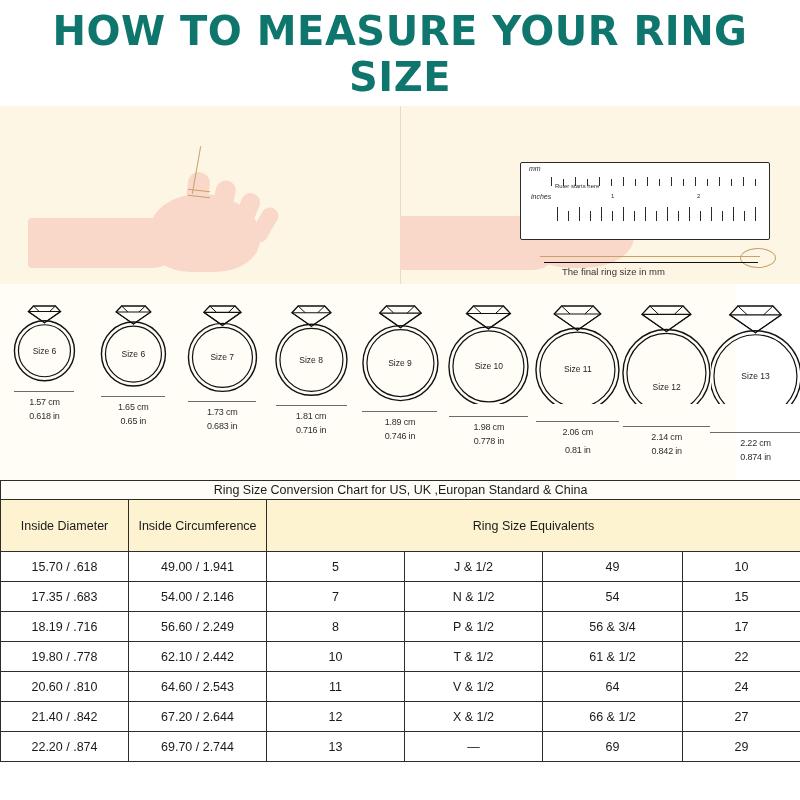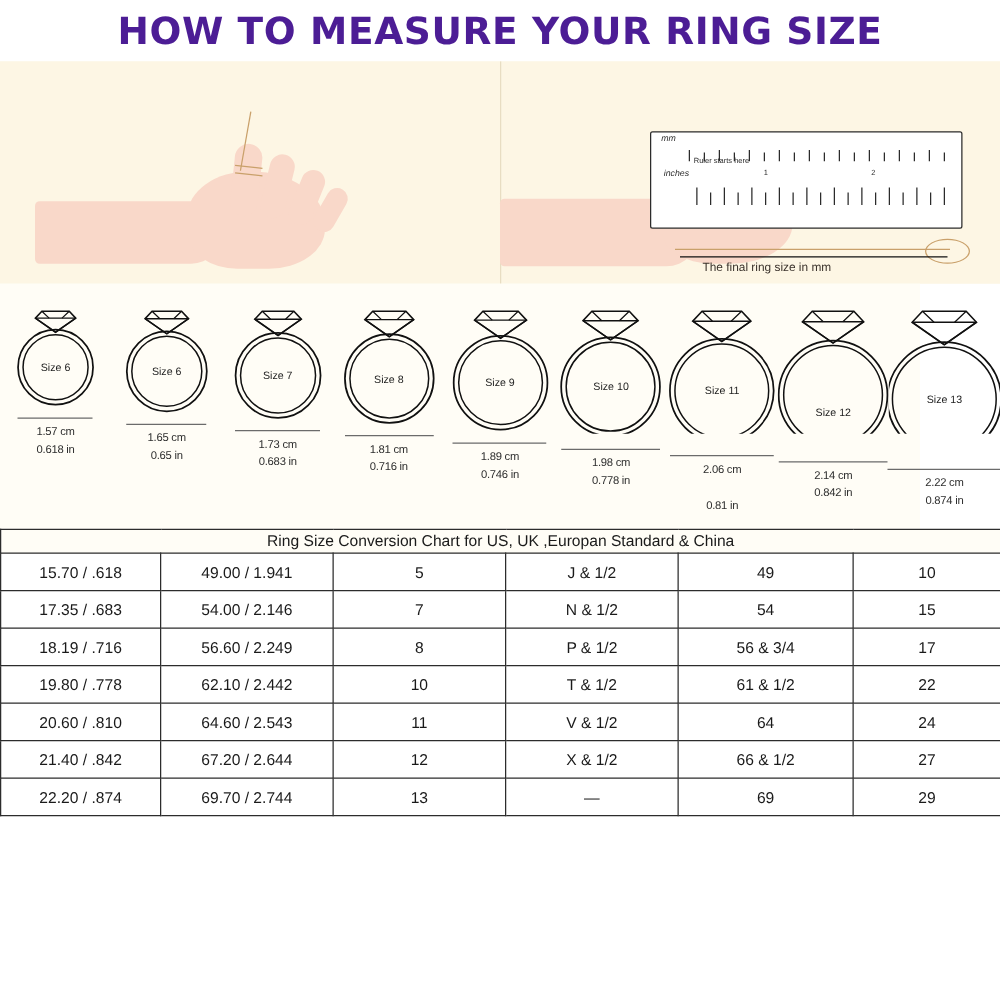--- a/index.html
+++ b/index.html
@@ -12,24 +12,24 @@
   }
   #page {
     position: relative;
     width: 800px; height: 800px;
     background: #ffffff;
   }
 
   
   .title {
     text-align: center;
-    font-size: 30px;
+    font-size: 40px;
     font-weight: bold;
     letter-spacing: 0.5px;
-    color: #4c1d95;
+    color: #0f766e;
     padding-top: 8px;
     padding-bottom: 6px;
     font-family: "DejaVu Sans", sans-serif;
   }
 
   
   .illus {
     position: relative;
     width: 800px;
     height: 178px;
@@ -330,21 +330,21 @@
         <svg width="88.88888888888889" height="120" class="ringsvg">
           <path d="M28.634444444444444,22 L60.254444444444445,22 L67.69444444444444,29.9794 L44.44444444444444,46.18 L21.194444444444443,29.9794 Z" fill="none" stroke="#111" stroke-width="1.3"></path>
           <path d="M21.194444444444443,29.9794 L67.69444444444444,29.9794" stroke="#111" stroke-width="1.1" fill="none"></path>
           <path d="M28.634444444444444,22 L37.004444444444445,29.9794 M60.254444444444445,22 L51.88444444444444,29.9794 M21.194444444444443,29.9794 L44.44444444444444,46.18 M67.69444444444444,29.9794 L44.44444444444444,46.18" stroke="#111" stroke-width="1" fill="none"></path>
           <circle cx="44.44444444444444" cy="85.68" r="41.5" fill="none" stroke="#111" stroke-width="1.4"></circle>
           <circle cx="44.44444444444444" cy="85.68" r="37.5" fill="none" stroke="#111" stroke-width="1.2"></circle>
         </svg>
         <div class="ringlabel" style="top: 80px; left: 0px;">Size 11</div>
         <div class="dimline" style="left: 2.94444px; top: 137.18px; width: 83px;"></div>
         <div class="dimtxt" style="top: 143.18px;">2.06 cm</div>
-        <div class="dimtxt" style="top: 172px;">0.81 in</div>
+        <div class="dimtxt" style="top: 161px;">0.81 in</div>
       </div>
       <div class="ringcell" style="left: 622.222px; top: 0px; width: 88.8889px; height: 196px;">
         <svg width="88.88888888888889" height="120" class="ringsvg">
           <path d="M27.791244444444445,22 L61.09764444444444,22 L68.93444444444444,30.404968 L44.44444444444444,47.4696 L19.954444444444444,30.404968 Z" fill="none" stroke="#111" stroke-width="1.3"></path>
           <path d="M19.954444444444444,30.404968 L68.93444444444444,30.404968" stroke="#111" stroke-width="1.1" fill="none"></path>
           <path d="M27.791244444444445,22 L36.607644444444446,30.404968 M61.09764444444444,22 L52.28124444444444,30.404968 M19.954444444444444,30.404968 L44.44444444444444,47.4696 M68.93444444444444,30.404968 L44.44444444444444,47.4696" stroke="#111" stroke-width="1" fill="none"></path>
           <circle cx="44.44444444444444" cy="88.9696" r="43.5" fill="none" stroke="#111" stroke-width="1.4"></circle>
           <circle cx="44.44444444444444" cy="88.9696" r="39.5" fill="none" stroke="#111" stroke-width="1.2"></circle>
         </svg>
         <div class="ringlabel" style="top: 98px; left: 0px;">Size 12</div>
@@ -374,20 +374,25 @@
           <col class="col2">
           <col class="col3">
           <col class="col4">
           <col class="col5">
           <col class="col6">
       </colgroup>
       <tbody>
         <tr class="cap-row">
           <td colspan="6">Ring Size Conversion Chart for US, UK ,Europan Standard &amp; China</td>
         </tr>
+        <tr>
+          <td class="hdr-yellow" rowspan="1">Inside Diameter</td>
+          <td class="hdr-yellow" rowspan="1">Inside Circumference</td>
+          <td class="hdr-yellow" colspan="4">Ring Size Equivalents</td>
+        </tr>
       </tbody>
       <tbody id="table-body">
           <tr class="body-row">
             <td>15.70 / .618</td>
             <td>49.00 / 1.941</td>
             <td>5</td>
             <td>J &amp; 1/2</td>
             <td>49</td>
             <td>10</td>
           </tr>

